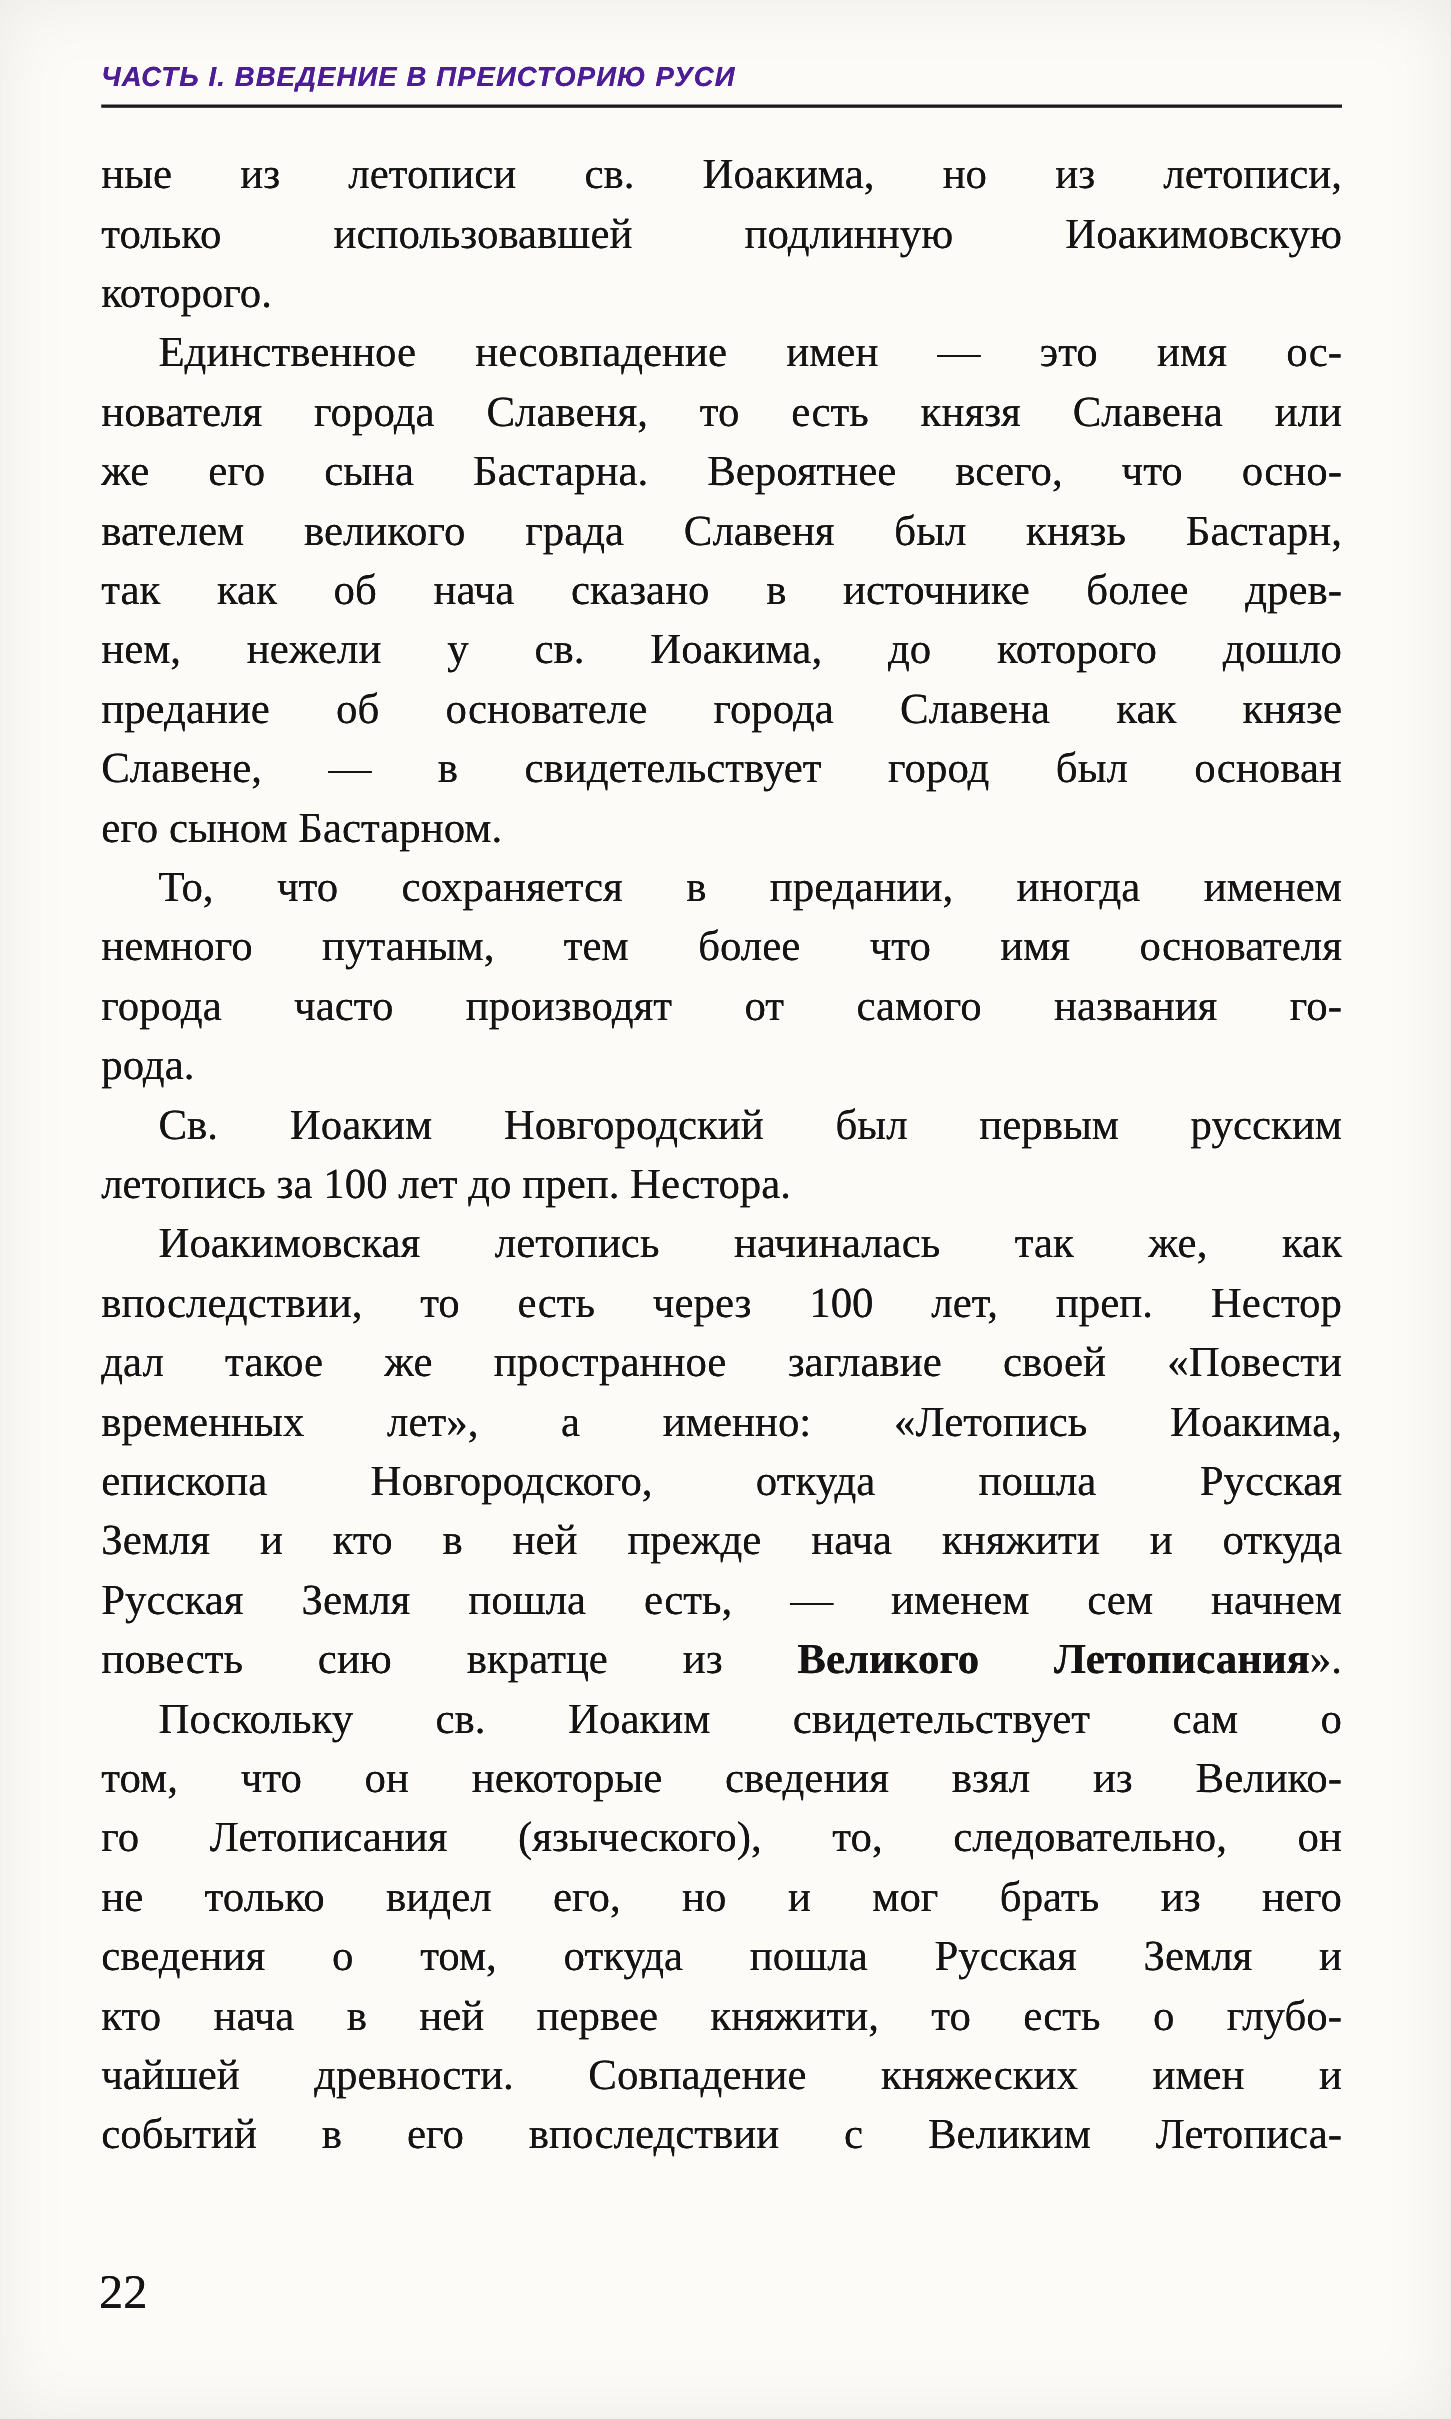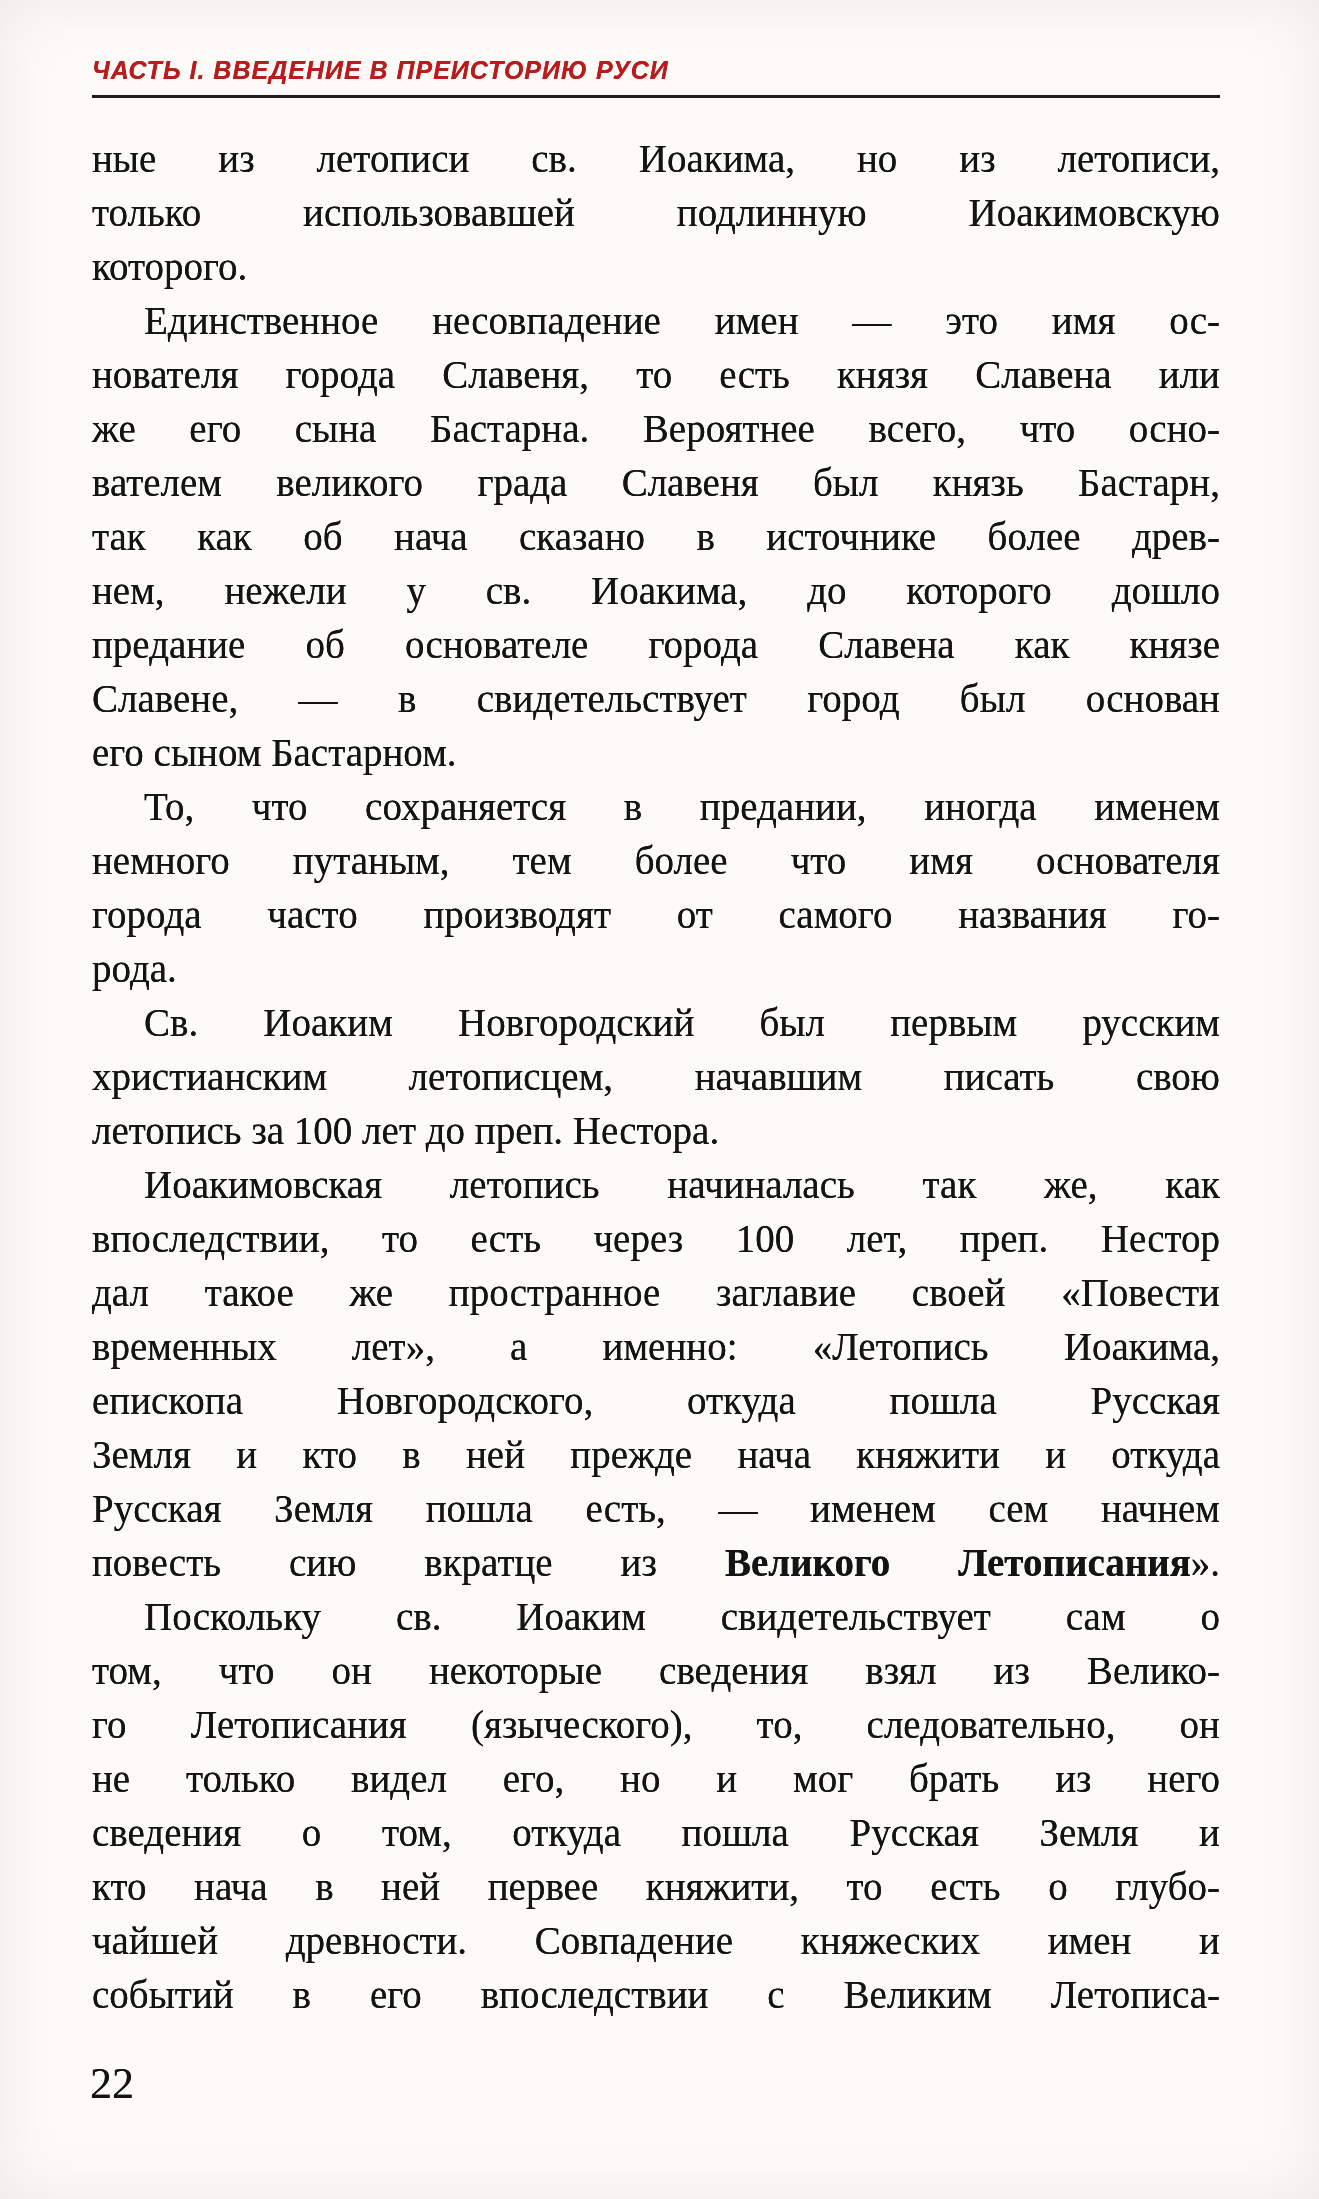--- a/index.html
+++ b/index.html
@@ -23,21 +23,21 @@
     left: 92px;
     top: 56px;
     width: 1128px;
     border-bottom: 3px solid #1c1c1c;
     padding-bottom: 10px;
     font-family: "Liberation Sans", sans-serif;
     font-weight: bold;
     font-style: italic;
     font-size: 25px;
     letter-spacing: 1px;
-    color: #b91c1c;
+    color: #4c1d95;
     text-shadow: 0 0 0.5px currentColor;
   }
   .body-text {
     position: absolute;
     left: 92px;
     top: 132px;
     width: 1128px;
     font-size: 39px;
     line-height: 54px;
     text-shadow: 0 0 0.6px currentColor;
@@ -95,21 +95,20 @@
         <div class="line last">его сыном Бастарном.</div>
       </div>
       <div class="para">
         <div class="line indent">То, что сохраняется в предании, иногда именем</div>
         <div class="line">немного путаным, тем более что имя основателя</div>
         <div class="line">города часто производят от самого названия го-</div>
         <div class="line last">рода.</div>
       </div>
       <div class="para">
         <div class="line indent">Св. Иоаким Новгородский был первым русским</div>
-        <div class="line">христианским летописцем, начавшим писать свою</div>
         <div class="line last">летопись за 100 лет до преп. Нестора.</div>
       </div>
       <div class="para">
         <div class="line indent">Иоакимовская летопись начиналась так же, как</div>
         <div class="line">впоследствии, то есть через 100 лет, преп. Нестор</div>
         <div class="line">дал такое же пространное заглавие своей «Повести</div>
         <div class="line">временных лет», а именно: «Летопись Иоакима,</div>
         <div class="line">епископа Новгородского, откуда пошла Русская</div>
         <div class="line">Земля и кто в ней прежде нача княжити и откуда</div>
         <div class="line">Русская Земля пошла есть, — именем сем начнем</div>

